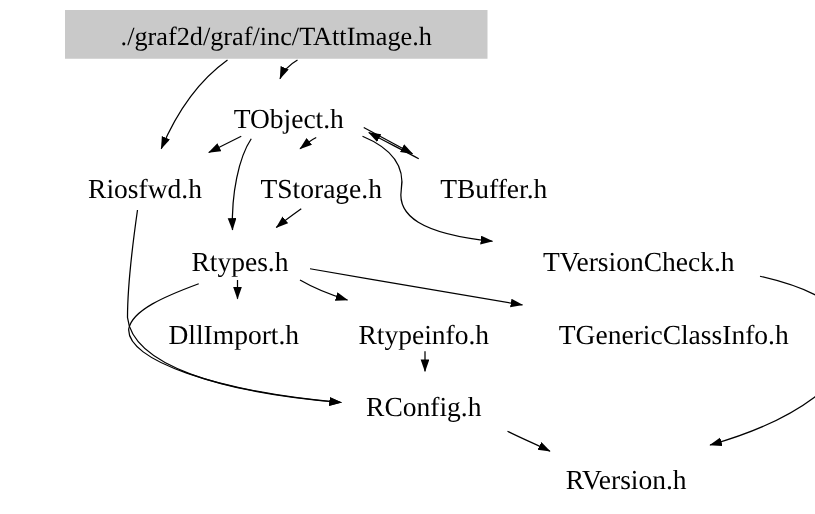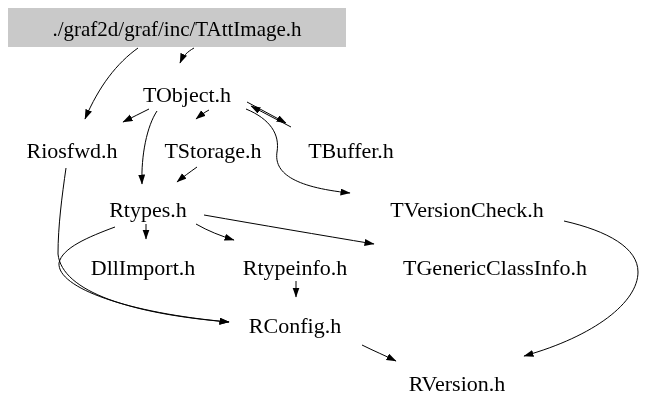--- a/index.html
+++ b/index.html
@@ -7,20 +7,21 @@
     padding: 0;
     background: #ffffff;
     width: 652px;
     height: 411px;
     overflow: hidden;
   }
   .graph-wrap {
     width: 532px;
     height: 411px;
     position: relative;
+    padding-left: 44px;
   }
   svg {
     display: block;
     font-family: "Liberation Serif", "DejaVu Serif", serif;
   }
   .edge {
     fill: none;
     stroke: #000000;
     stroke-width: 1;
   }

